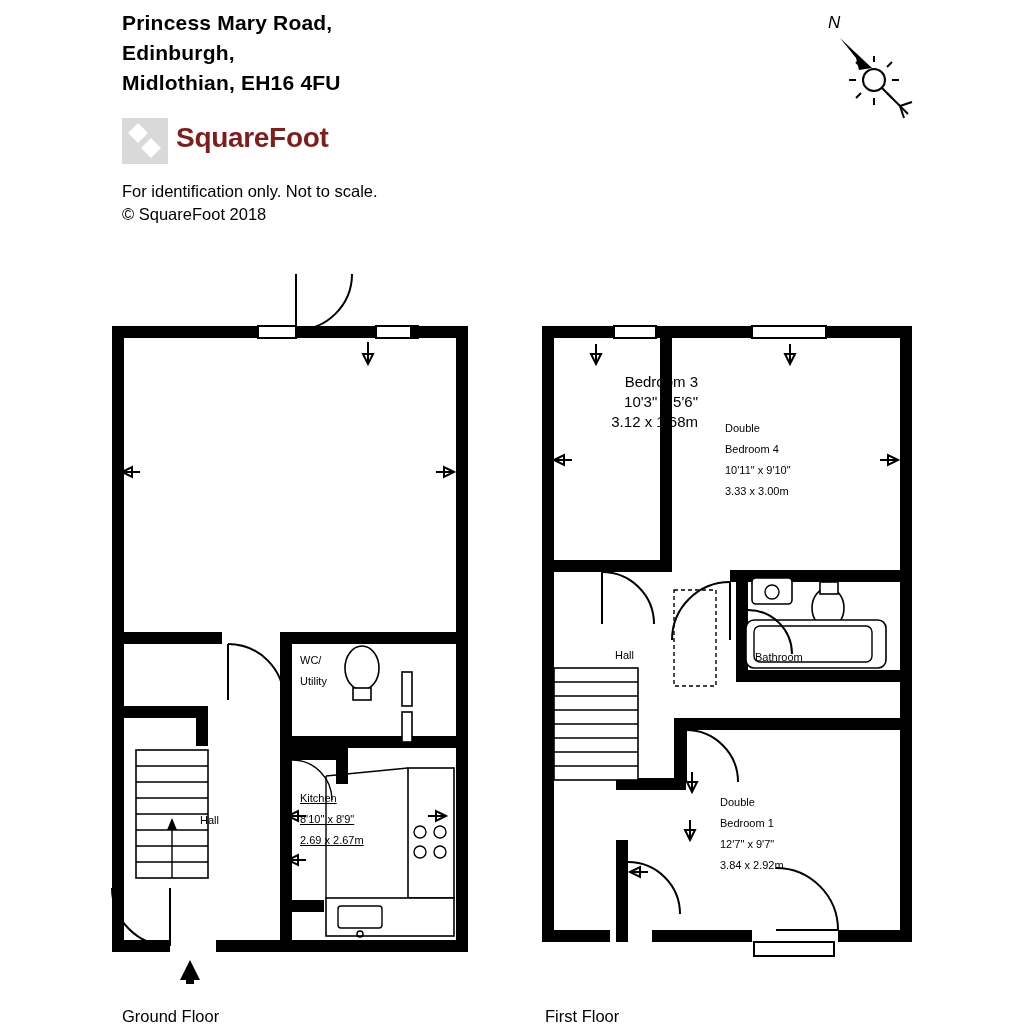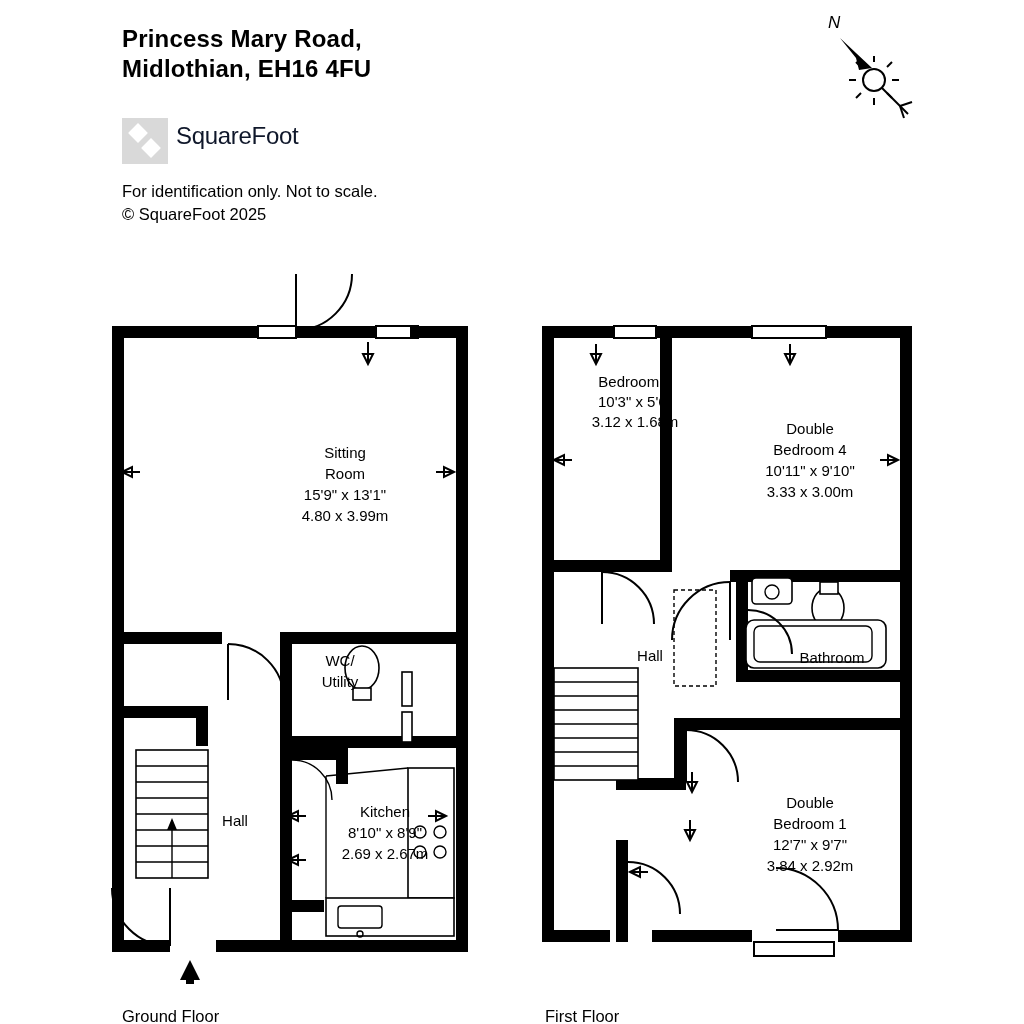--- a/index.html
+++ b/index.html
@@ -9,82 +9,82 @@
     font-family:"Liberation Sans", sans-serif;
     color:#000;
     position:relative;
     overflow:hidden;
   }
   .abs{position:absolute;}
 
   
   #title{
     left:122px;top:8px;width:520px;
-    font-size:24px;font-weight:bold;line-height:30px;
+    font-size:21px;font-weight:bold;line-height:30px;
     letter-spacing:.2px;
-    margin-top:16px;
   }
   #logo{left:122px;top:118px;width:330px;height:46px;}
   #logo .mark{
     position:absolute;left:0;top:0;width:46px;height:46px;
     background:#d9d9d9;
   }
   #logo .mark:before{
     content:"";position:absolute;left:9px;top:8px;width:14px;height:14px;
     background:#fff;transform:rotate(45deg);
   }
   #logo .mark:after{
     content:"";position:absolute;left:22px;top:23px;width:14px;height:14px;
     background:#fff;transform:rotate(45deg);
   }
   #logo .word{
     position:absolute;left:54px;top:4px;
-    font-size:24px;font-weight:normal;color:#0f172a;letter-spacing:-.3px;
+    font-size:28px;font-weight:bold;color:#7f1d1d;letter-spacing:-.3px;
   }
   #meta{
     left:122px;top:180px;width:460px;
     font-size:16.5px;line-height:22.5px;
   }
 
   
   #compass{left:812px;top:10px;width:110px;height:120px;}
 
   
   .floor-label{font-size:16.5px;margin-top:14px;}
   #ground-label{left:122px;top:993px;}
   #first-label{left:545px;top:993px;}
 
   
   .plan{position:absolute;}
   #ground-plan{left:110px;top:320px;width:370px;height:640px;}
   #first-plan{left:540px;top:320px;width:380px;height:660px;}
-  .room-label{position:absolute;text-align:center;font-size:15px;line-height:21px;white-space:nowrap;}
+  .room-label{position:absolute;text-align:left;font-size:11px;line-height:21px;white-space:nowrap;}
   .room-label.small{font-size:15px;line-height:20px;}
 
   svg{display:block;overflow:visible;}
   .ln{stroke:#000;stroke-width:2;fill:none;}
   .ln-thin{stroke:#000;stroke-width:1.4;fill:none;}
   .fixture{stroke:#000;stroke-width:1.6;fill:#fff;}
 </style>
 </head>
 <body>
 
 <div class="abs" id="title">
   <div>Princess Mary Road,</div>
+  <div>Edinburgh,</div>
   <div>Midlothian, EH16 4FU</div>
 </div>
 
 <div class="abs" id="logo">
   <div class="mark"></div>
   <div class="word">SquareFoot</div>
 </div>
 
 <div class="abs" id="meta">
   <div>For identification only. Not to scale.</div>
-  <div>© SquareFoot 2025</div>
+  <div>© SquareFoot 2018</div>
 </div>
 
 <div class="abs" id="compass">
   <svg width="110" height="120" viewBox="0 0 110 120">
     <text x="16" y="18" font-family="Liberation Sans, sans-serif" font-size="17" font-style="italic">N</text>
 
     <path d="M28,28 L60,58 L47,60 L44,48 Z" fill="#000"></path>
 
     <circle cx="62" cy="70" r="11" class="ln" fill="#fff"></circle>
 
@@ -201,37 +201,31 @@
       <path d="M318,496 L334,496 M336,496 L326,491 L326,501 Z" class="ln"></path>
       <path d="M196,540 L180,540 M178,540 L188,535 L188,545 Z" class="ln"></path>
     </g>
 
     <g fill="#000">
       <rect x="76" y="648" width="8" height="16"></rect>
       <path d="M80,640 L70,660 L90,660 Z"></path>
     </g>
   </svg>
 
-  <div class="room-label" style="left:155px;top:122px;width:160px;">
-    <div>Sitting</div>
-    <div>Room</div>
-    <div>15'9" x 13'1"</div>
-    <div>4.80 x 3.99m</div>
-  </div>
 
   <div class="room-label" style="left:190px;top:330px;width:80px;">
     <div>WC/</div>
     <div>Utility</div>
   </div>
 
   <div class="room-label" style="left:90px;top:490px;width:70px;">
     <div>Hall</div>
   </div>
 
-  <div class="room-label" style="left:190px;top:481px;width:170px;">
+  <div class="room-label" style="left:190px;top:468px;width:170px;text-decoration:underline;">
     <div>Kitchen</div>
     <div>8'10" x 8'9"</div>
     <div>2.69 x 2.67m</div>
   </div>
 </div>
 
 <div class="plan" id="first-plan">
   <svg width="390" height="670" viewBox="0 0 390 670">
 
     <g fill="#000">
@@ -316,21 +310,21 @@
       <path class="ln" d="M56,24 L56,42 M56,44 L51,34 L61,34 Z" fill="#000"></path>
       <path class="ln" d="M250,24 L250,42 M250,44 L245,34 L255,34 Z" fill="#000"></path>
       <path class="ln" d="M32,140 L16,140 M14,140 L24,135 L24,145 Z" fill="#000"></path>
       <path class="ln" d="M340,140 L356,140 M358,140 L348,135 L348,145 Z" fill="#000"></path>
       <path class="ln" d="M152,452 L152,470 M152,472 L147,462 L157,462 Z" fill="#000"></path>
       <path class="ln" d="M150,500 L150,518 M150,520 L145,510 L155,510 Z" fill="#000"></path>
       <path class="ln" d="M108,552 L92,552 M90,552 L100,547 L100,557 Z" fill="#000"></path>
     </g>
   </svg>
 
-  <div class="room-label small" style="left:18px;top:52px;width:140px;text-align:center;margin-left:7px;">
+  <div class="room-label small" style="left:18px;top:52px;width:140px;text-align:right;">
     <div>Bedroom 3</div>
     <div>10'3" x 5'6"</div>
     <div>3.12 x 1.68m</div>
   </div>
 
   <div class="room-label" style="left:185px;top:98px;width:170px;">
     <div>Double</div>
     <div>Bedroom 4</div>
     <div>10'11" x 9'10"</div>
     <div>3.33 x 3.00m</div>

